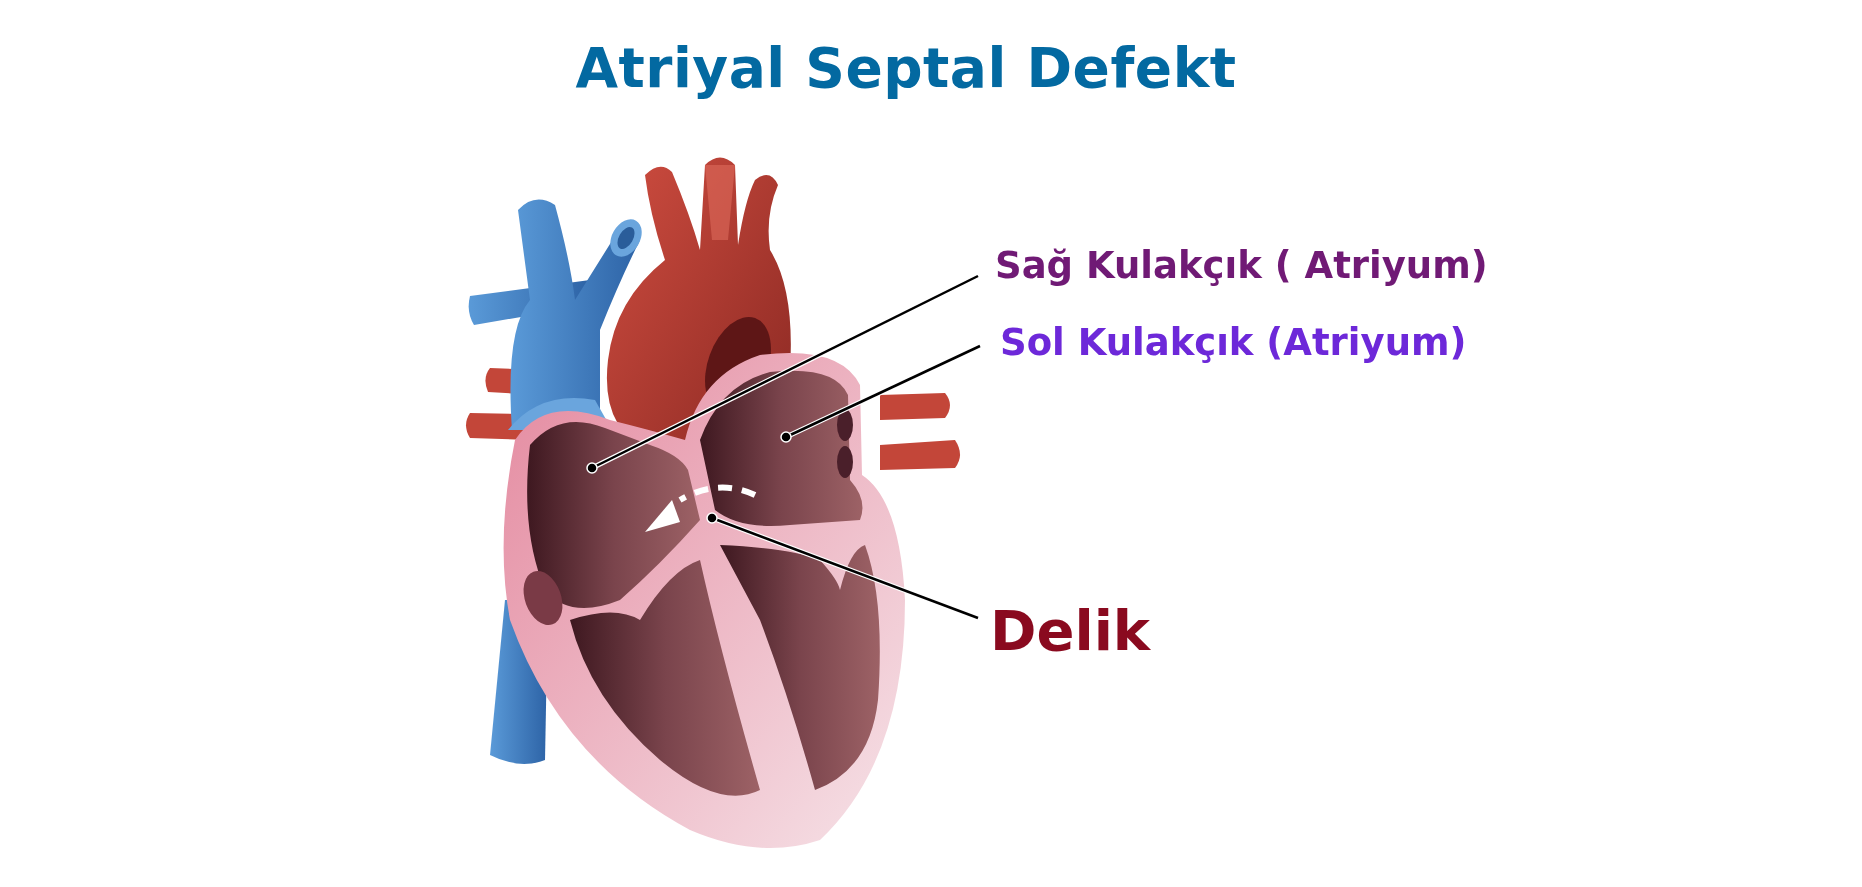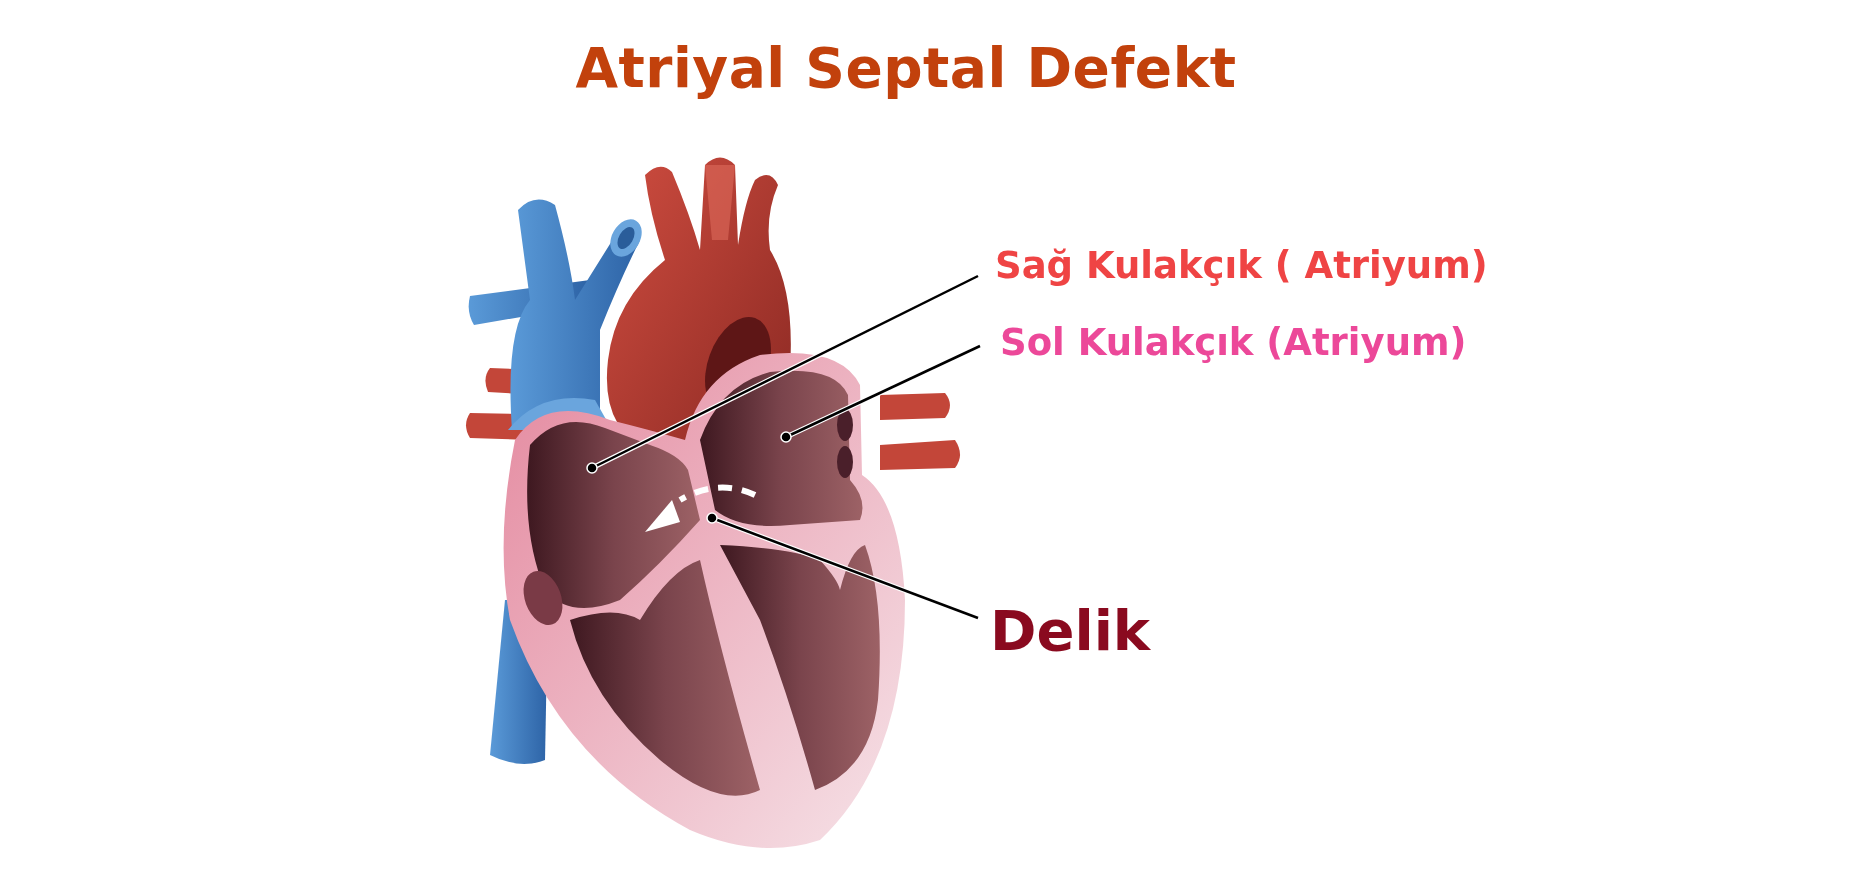--- a/index.html
+++ b/index.html
@@ -1,17 +1,17 @@
 <!DOCTYPE html>
 <html><head>
 <meta charset="utf-8">
 <style>
   html,body{margin:0;padding:0;background:#ffffff;}
   body{width:1862px;height:887px;position:relative;overflow:hidden;font-family:"DejaVu Sans","Liberation Sans",sans-serif;}
-  .title{position:absolute;left:0;width:1812px;top:36px;text-align:center;font-size:55px;font-weight:bold;color:#c2410c;letter-spacing:0.5px;}
+  .title{position:absolute;left:0;width:1812px;top:36px;text-align:center;font-size:55px;font-weight:bold;color:#0369a1;letter-spacing:0.5px;}
   .label{position:absolute;font-weight:bold;white-space:nowrap;}
   .lbl-ra{left:995px;top:244px;font-size:37px;}
   .lbl-la{left:1000px;top:321px;font-size:37px;}
   .lbl-hole{left:990px;top:598px;font-size:56px;}
   svg.art{position:absolute;left:0;top:0;}
 </style>
 </head>
 <body>
 
 <div class="title">Atriyal Septal Defekt</div>
@@ -101,15 +101,15 @@
     <line x1="786" y1="437" x2="980" y2="346" stroke="#000000" stroke-width="2.5"></line>
     <circle cx="786" cy="437" r="5" fill="#000" stroke="#fff" stroke-width="1.5"></circle>
   </g>
   <g>
     <line x1="712" y1="518" x2="978" y2="618" stroke="#ffffff" stroke-width="5"></line>
     <line x1="712" y1="518" x2="978" y2="618" stroke="#000000" stroke-width="2.5"></line>
     <circle cx="712" cy="518" r="5" fill="#000" stroke="#fff" stroke-width="1.5"></circle>
   </g>
 </svg>
 
-<div class="label lbl-ra" style="color:#ef4444">Sağ Kulakçık ( Atriyum)</div>
-<div class="label lbl-la" style="color:#ec4899">Sol Kulakçık (Atriyum)</div>
+<div class="label lbl-ra" style="color:#701a75">Sağ Kulakçık ( Atriyum)</div>
+<div class="label lbl-la" style="color:#6d28d9">Sol Kulakçık (Atriyum)</div>
 <div class="label lbl-hole" style="color:#8a0a1f">Delik</div>
 
 </body></html>

